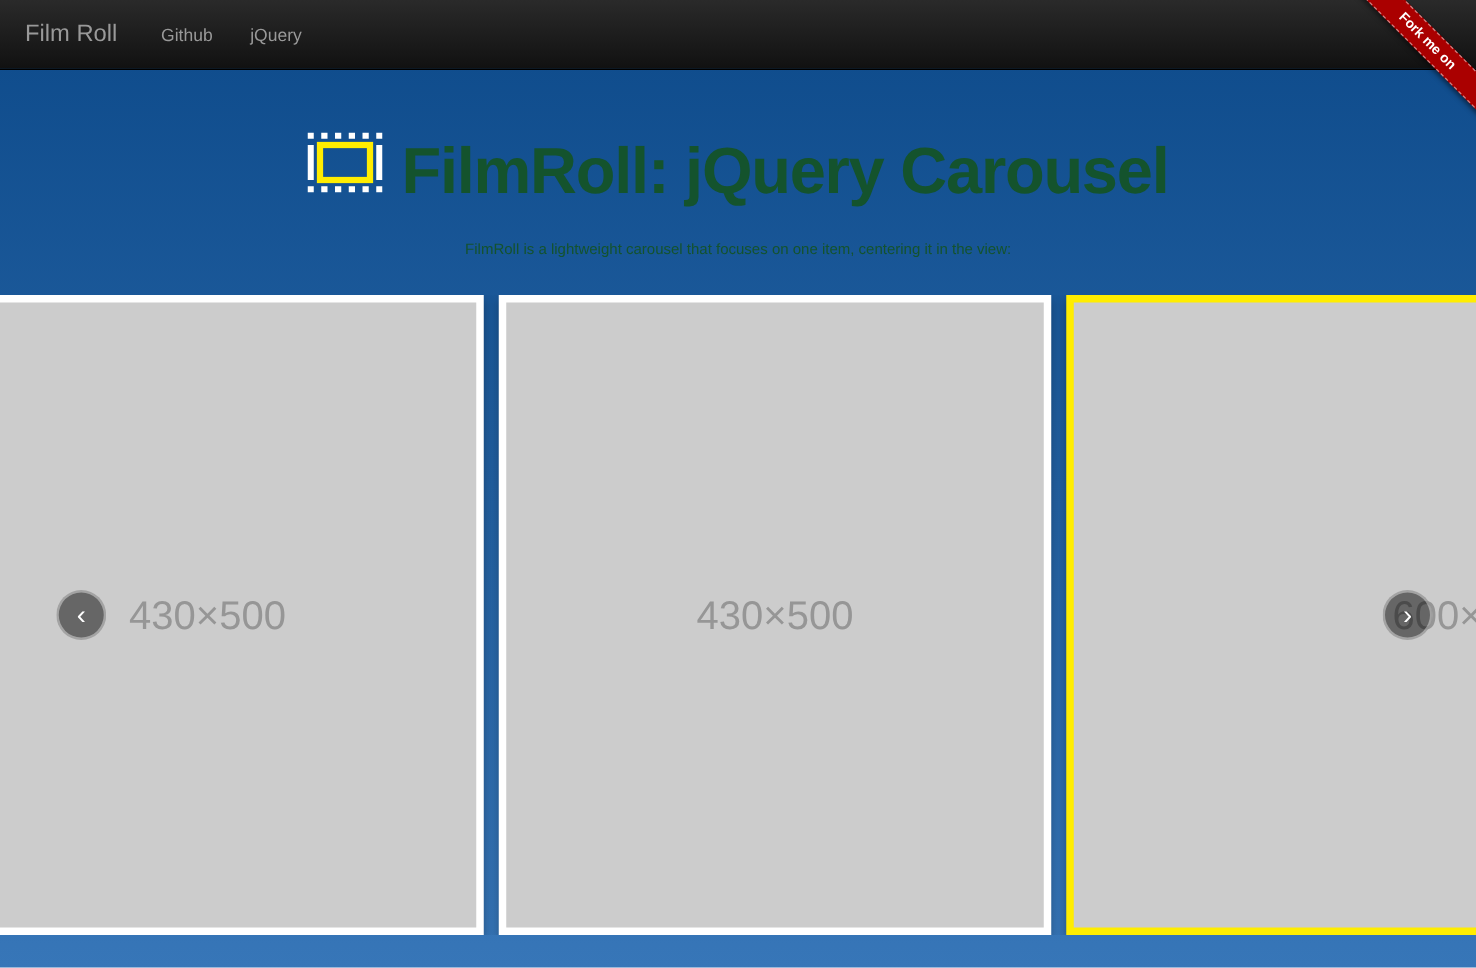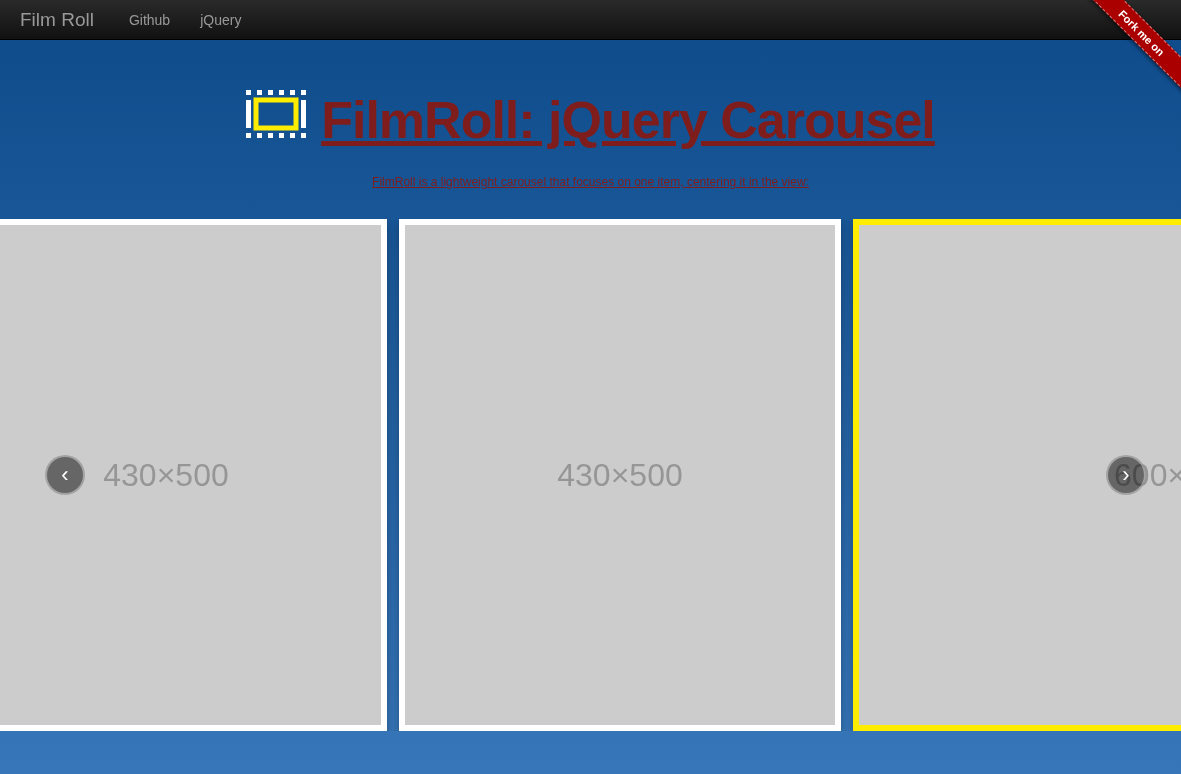--- a/index.html
+++ b/index.html
@@ -10,21 +10,21 @@
     body {
       font-family: "Helvetica Neue", Helvetica, Arial, sans-serif;
       background: linear-gradient(to bottom, #0d4a8a 0%, #3776b8 100%);
       min-height: 774px;
       width: 1181px;
       overflow: hidden;
       position: relative;
     }
     .navbar {
       background: linear-gradient(to bottom, #2a2a2a 0%, #111 100%);
-      height: 40px;
+      height: 56px;
       display: flex;
       align-items: center;
       padding: 0 20px;
       border-bottom: 1px solid #000;
     }
     .navbar-brand {
       color: #999;
       font-size: 19px;
       margin-right: 20px;
       cursor: pointer;
@@ -56,22 +56,21 @@
       transform: rotate(45deg);
       box-shadow: 0 2px 4px rgba(0,0,0,0.5);
       border-top: 1px dashed rgba(255,255,255,0.5);
       border-bottom: 1px dashed rgba(255,255,255,0.5);
       white-space: nowrap;
       cursor: pointer;
     }
     .hero {
       text-align: center;
       padding: 50px 20px 30px;
-      color: #7f1d1d;
-      text-decoration: underline;
+      color: #14532d;
     }
     .hero-title {
       font-size: 52px;
       font-weight: bold;
       display: flex;
       align-items: center;
       justify-content: center;
       gap: 15px;
       margin-bottom: 25px;
       letter-spacing: -1px;

